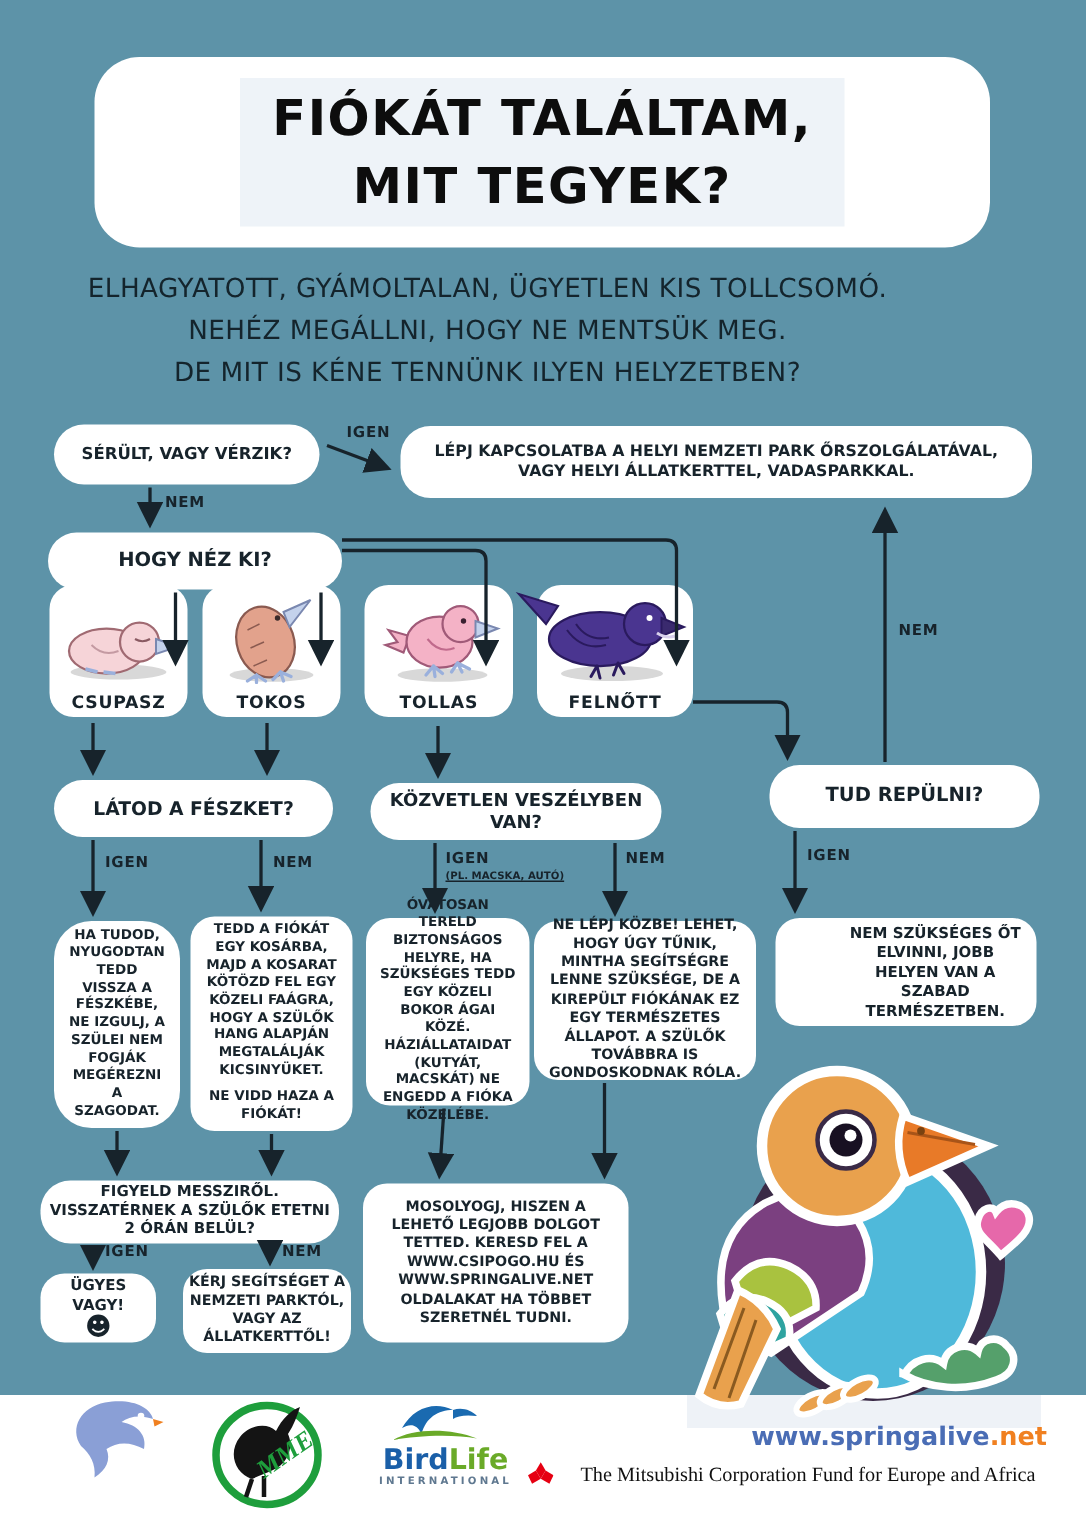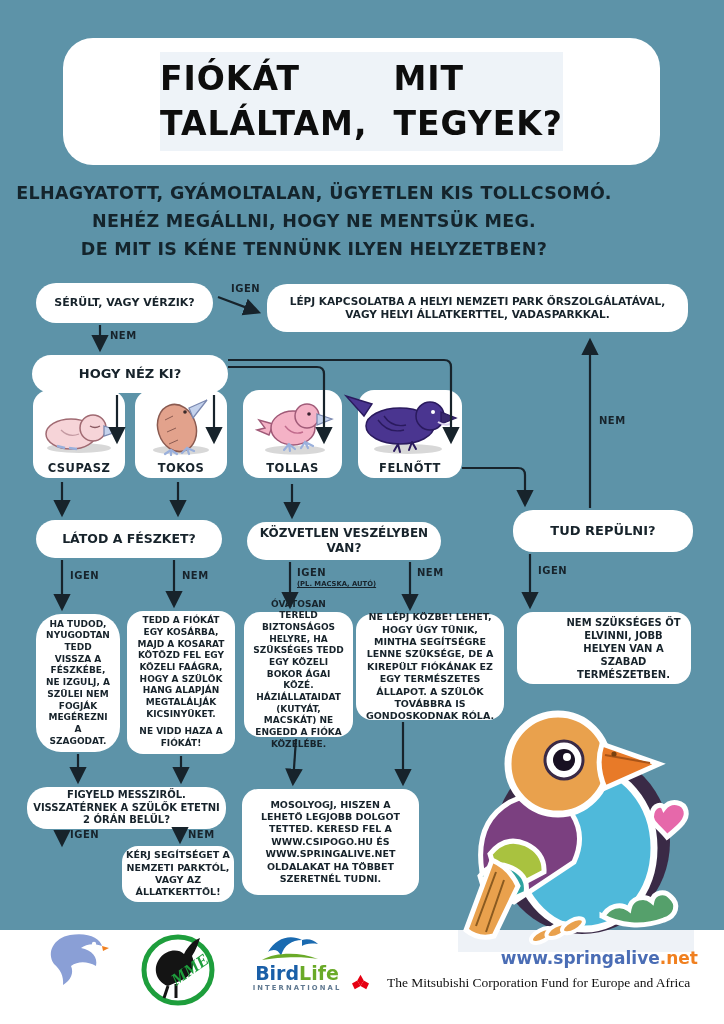--- a/index.html
+++ b/index.html
@@ -12,23 +12,23 @@
   
   .abox{position:absolute;background:#ffffff;border-radius:16px;display:flex;flex-direction:column;
         align-items:center;justify-content:center;text-align:center;font-weight:700;
         padding:8px 9px;box-sizing:border-box;line-height:1.3;}
   .lab{position:absolute;font-size:10px;font-weight:700;letter-spacing:.5px;}
   .lab-note{position:absolute;font-size:6.8px;font-weight:700;text-decoration:underline;}
   .card{position:absolute;background:#ffffff;border-radius:16px;overflow:visible;}
   .card-label{position:absolute;bottom:3px;left:0;right:0;text-align:center;font-weight:700;font-size:11.5px;letter-spacing:.5px;}
   .title-box{position:absolute;left:63px;top:38px;width:597px;height:127px;background:#ffffff;border-radius:30px;}
   .title-inner{position:absolute;left:97px;top:14px;width:403px;height:99px;background:#eef3f8;
-        display:flex;flex-direction:row;align-items:center;justify-content:center;}
+        display:flex;flex-direction:column;align-items:center;justify-content:center;}
   .title-line{font-size:33px;font-weight:700;letter-spacing:1px;color:#0d0d0d;line-height:1.35;}
-  .intro-line{position:absolute;left:4px;width:620px;text-align:center;font-weight:700;font-size:17.5px;letter-spacing:.3px;color:#14242c;}
+  .intro-line{position:absolute;left:15px;width:620px;text-align:center;font-weight:400;font-size:17.5px;letter-spacing:.3px;color:#14242c;}
   .flow-svg{position:absolute;left:0;top:0;z-index:6;pointer-events:none;}
   .footer-band{position:absolute;left:0;top:930px;width:724px;height:94px;background:#ffffff;}
   .footer-panel{position:absolute;left:458px;top:930px;width:236px;height:22px;background:#eef2f7;}
   .sa-text{position:absolute;left:24px;top:988px;width:112px;text-align:center;font-size:13.5px;font-weight:700;}
   .birdlife-word{font-size:19px;font-weight:700;line-height:1;}
   .birdlife-sub{font-size:6.8px;letter-spacing:2.1px;color:#5f7890;font-weight:700;}
   .url{position:absolute;right:26px;top:948px;font-size:17px;font-weight:700;}
   .mitsu{position:absolute;left:352px;top:974px;display:flex;align-items:center;gap:18px;
          font-family:"Liberation Serif",serif;font-size:13.5px;color:#101010;font-weight:400;}
   .z2{z-index:2}.z3{z-index:3}.z4{z-index:4}.z7{z-index:7}
@@ -120,20 +120,24 @@
   <div class="abox z4" style="left:127px;top:611px;width:108px;height:143px;font-size:9px;gap:6px;">
     <div>TEDD A FIÓKÁT EGY KOSÁRBA, MAJD A KOSARAT KÖTÖZD FEL EGY KÖZELI FAÁGRA, HOGY A SZÜLŐK HANG ALAPJÁN MEGTALÁLJÁK KICSINYÜKET.</div>
     <div>NE VIDD HAZA A FIÓKÁT!</div>
   </div>
   <div class="abox z4" style="left:244px;top:612px;width:109px;height:125px;font-size:9px;">ÓVATOSAN TERELD BIZTONSÁGOS HELYRE, HA SZÜKSÉGES TEDD EGY KÖZELI BOKOR ÁGAI KÖZÉ. HÁZIÁLLATAIDAT (KUTYÁT, MACSKÁT) NE ENGEDD A FIÓKA KÖZELÉBE.</div>
   <div class="abox z4" style="left:356px;top:614px;width:148px;height:106px;font-size:9.5px;">NE LÉPJ KÖZBE! LEHET, HOGY ÚGY TŰNIK, MINTHA SEGÍTSÉGRE LENNE SZÜKSÉGE, DE A KIREPÜLT FIÓKÁNAK EZ EGY TERMÉSZETES ÁLLAPOT. A SZÜLŐK TOVÁBBRA IS GONDOSKODNAK RÓLA.</div>
   <div class="abox z4" style="left:517px;top:612px;width:174px;height:72px;font-size:10px;padding-left:48px;">NEM SZÜKSÉGES ŐT ELVINNI, JOBB HELYEN VAN A SZABAD TERMÉSZETBEN.</div>
 
   <div class="qbox z4" style="left:27px;top:787px;width:199px;height:42px;font-size:10px;padding:0 6px;box-sizing:border-box;">FIGYELD MESSZIRŐL. VISSZATÉRNEK A SZÜLŐK ETETNI 2 ÓRÁN BELÜL?</div>
 
+  <div class="abox z4" style="left:27px;top:849px;width:77px;height:46px;font-size:10px;padding:4px;">
+    <div>ÜGYES VAGY!</div>
+    <div style="font-size:17px;line-height:1;">☻</div>
+  </div>
   <div class="abox z4" style="left:122px;top:846px;width:112px;height:56px;font-size:9.5px;padding:4px;">KÉRJ SEGÍTSÉGET A NEMZETI PARKTÓL, VAGY AZ ÁLLATKERTTŐL!</div>
 
   <div class="abox z4" style="left:242px;top:789px;width:177px;height:106px;font-size:9.5px;">MOSOLYOGJ, HISZEN A LEHETŐ LEGJOBB DOLGOT TETTED. KERESD FEL A WWW.CSIPOGO.HU ÉS WWW.SPRINGALIVE.NET OLDALAKAT HA TÖBBET SZERETNÉL TUDNI.</div>
 
   <div class="lab" style="left:231px;top:283px;">IGEN</div>
   <div class="lab" style="left:110px;top:330px;">NEM</div>
   <div class="lab" style="left:70px;top:570px;">IGEN</div>
   <div class="lab" style="left:182px;top:570px;">NEM</div>
   <div class="lab" style="left:297px;top:567px;">IGEN</div>
   <div class="lab-note" style="left:297px;top:580px;">(PL. MACSKA, AUTÓ)</div>

